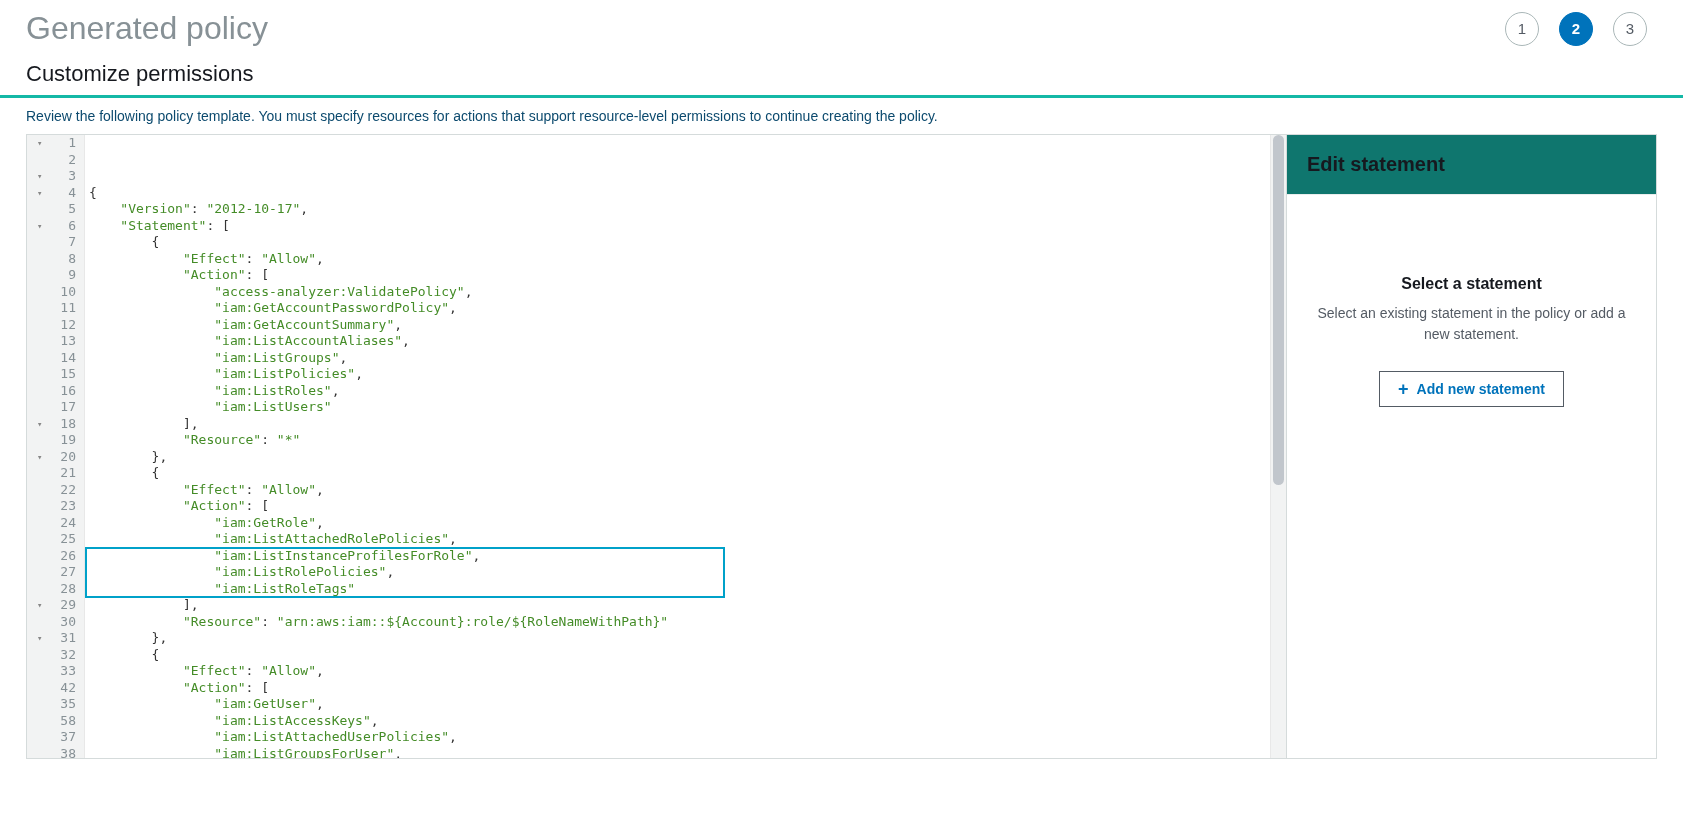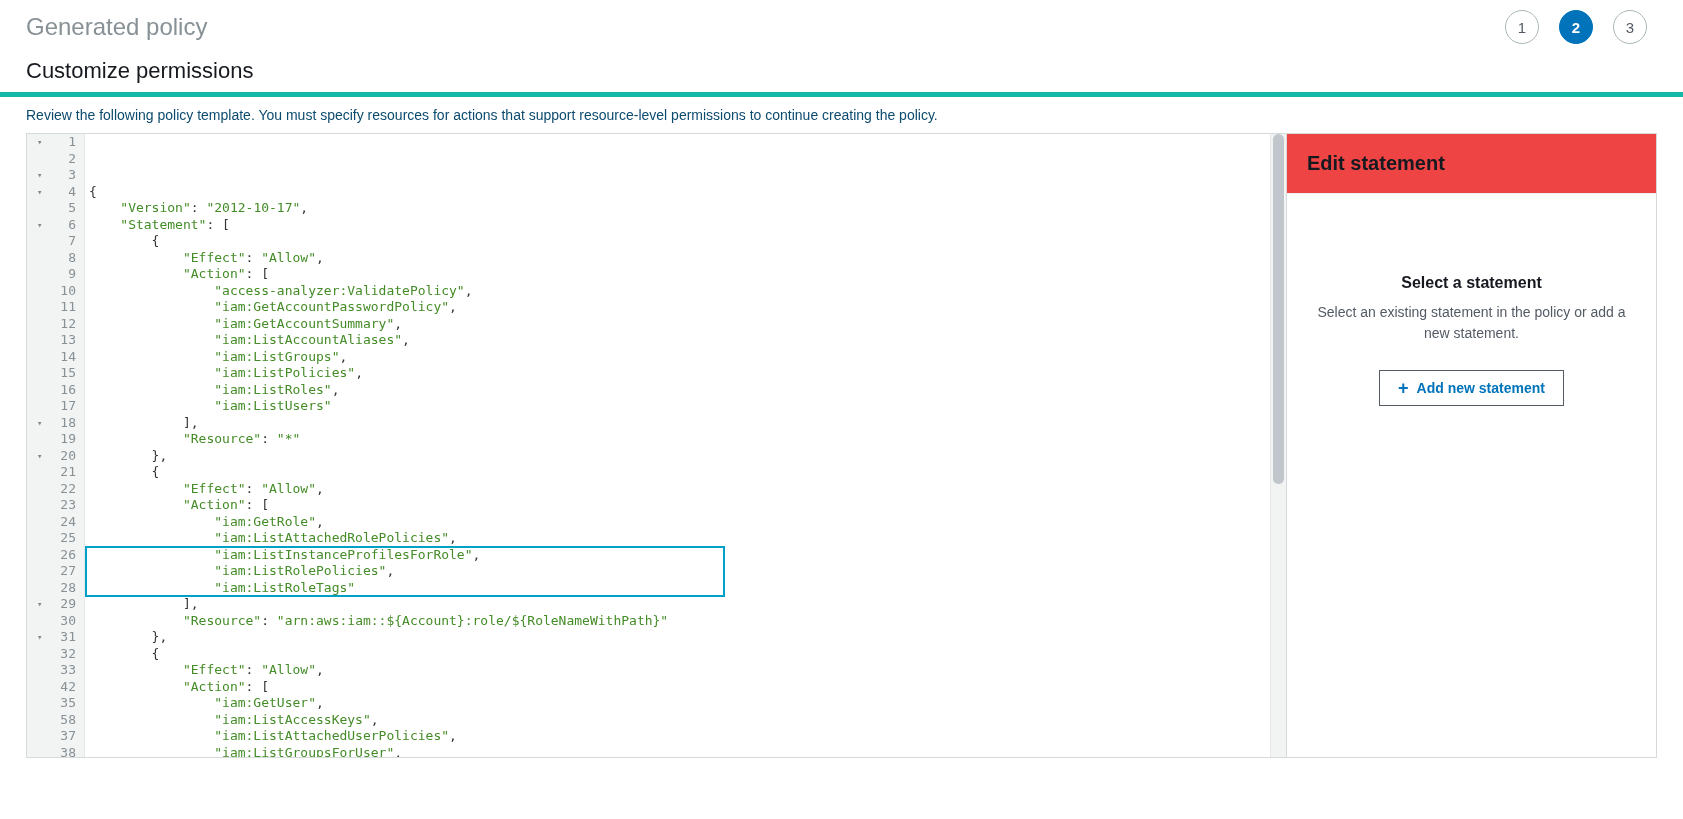--- a/index.html
+++ b/index.html
@@ -1,38 +1,38 @@
 <!DOCTYPE html>
 <html><head>
 <meta charset="utf-8">
 <style>
   * { box-sizing: border-box; margin: 0; padding: 0; }
   body { font-family: "Amazon Ember", "Helvetica Neue", Arial, sans-serif; background: #fff; color: #16191f; width: 1683px; }
   .header-row { display: flex; justify-content: space-between; align-items: center; padding: 10px 26px 0 26px; }
-  h1.page-title { font-size: 24px; font-weight: 400; color: #879196; }
+  h1.page-title { font-size: 32px; font-weight: 400; color: #879196; }
   .steps { display: flex; gap: 20px; align-items: center; padding-right: 10px; }
   .step { width: 34px; height: 34px; border-radius: 50%; border: 1px solid #aab7b8; display: flex; align-items: center; justify-content: center; font-size: 15px; color: #545b64; background: #fff; }
   .step.active { background: #0073bb; border-color: #0073bb; color: #fff; font-weight: 700; }
-  .sub-header { padding: 14px 26px 8px 26px; border-bottom: 5px solid #14b8a6; }
+  .sub-header { padding: 14px 26px 8px 26px; border-bottom: 3px solid #14b8a6; }
   h2.section-title { font-size: 22px; font-weight: 400; color: #16191f; }
   .desc { font-size: 14px; color: #0c4a6e; padding: 10px 26px; }
   .main-row { display: flex; padding: 0 26px; gap: 0; }
   .editor-wrap { flex: 1; border: 1px solid #d5dbdb; display: flex; position: relative; height: 625px; overflow: hidden; }
   .gutter { background: #f2f3f3; color: #879196; font-family: Consolas, Menlo, monospace; font-size: 13px; line-height: 16.5px; text-align: right; padding: 0 8px; user-select: none; border-right: 1px solid #e8e8e8; min-width: 58px; }
   .gutter .ln { height: 16.5px; position: relative; }
   .gutter .ln .fold { position: absolute; left: 2px; top: 0; font-size: 9px; color: #888; }
   .code { flex: 1; font-family: Consolas, Menlo, monospace; font-size: 13px; line-height: 16.5px; white-space: pre; overflow: auto; position: relative; }
   .code .line { height: 16.5px; padding-left: 4px; }
   .code .str { color: #448c27; }
   .code .pun { color: #333; }
   .highlight-box { position: absolute; border: 2px solid #00a1c9; pointer-events: none; }
   .scroll-track { width: 16px; background: #f2f3f3; border-left: 1px solid #e8e8e8; position: relative; }
   .scroll-thumb { position: absolute; left: 2px; right: 2px; top: 0; height: 350px; background: #c1c6cc; border-radius: 6px; }
   .side-panel { width: 370px; border: 1px solid #d5dbdb; border-left: none; display: flex; flex-direction: column; }
-  .panel-header { padding: 18px 20px; border-bottom: 1px solid #eaeded; background: #ef4444; }
+  .panel-header { padding: 18px 20px; border-bottom: 1px solid #eaeded; background: #0f766e; }
   .panel-header h3 { font-size: 20px; font-weight: 700; color: #16191f; }
   .panel-body { flex: 1; padding: 80px 24px 0 24px; text-align: center; }
   .panel-body h4 { font-size: 16px; font-weight: 700; margin-bottom: 10px; }
   .panel-body p { font-size: 14px; color: #545b64; line-height: 1.5; margin-bottom: 26px; }
   .add-btn { display: inline-flex; align-items: center; gap: 8px; border: 1px solid #545b64; background: #fff; color: #0073bb; font-weight: 700; font-size: 14px; padding: 8px 18px; cursor: pointer; }
   .add-btn .plus { color: #0073bb; font-size: 18px; font-weight: 900; line-height: 1; }
 </style>
 </head>
 <body>
 

